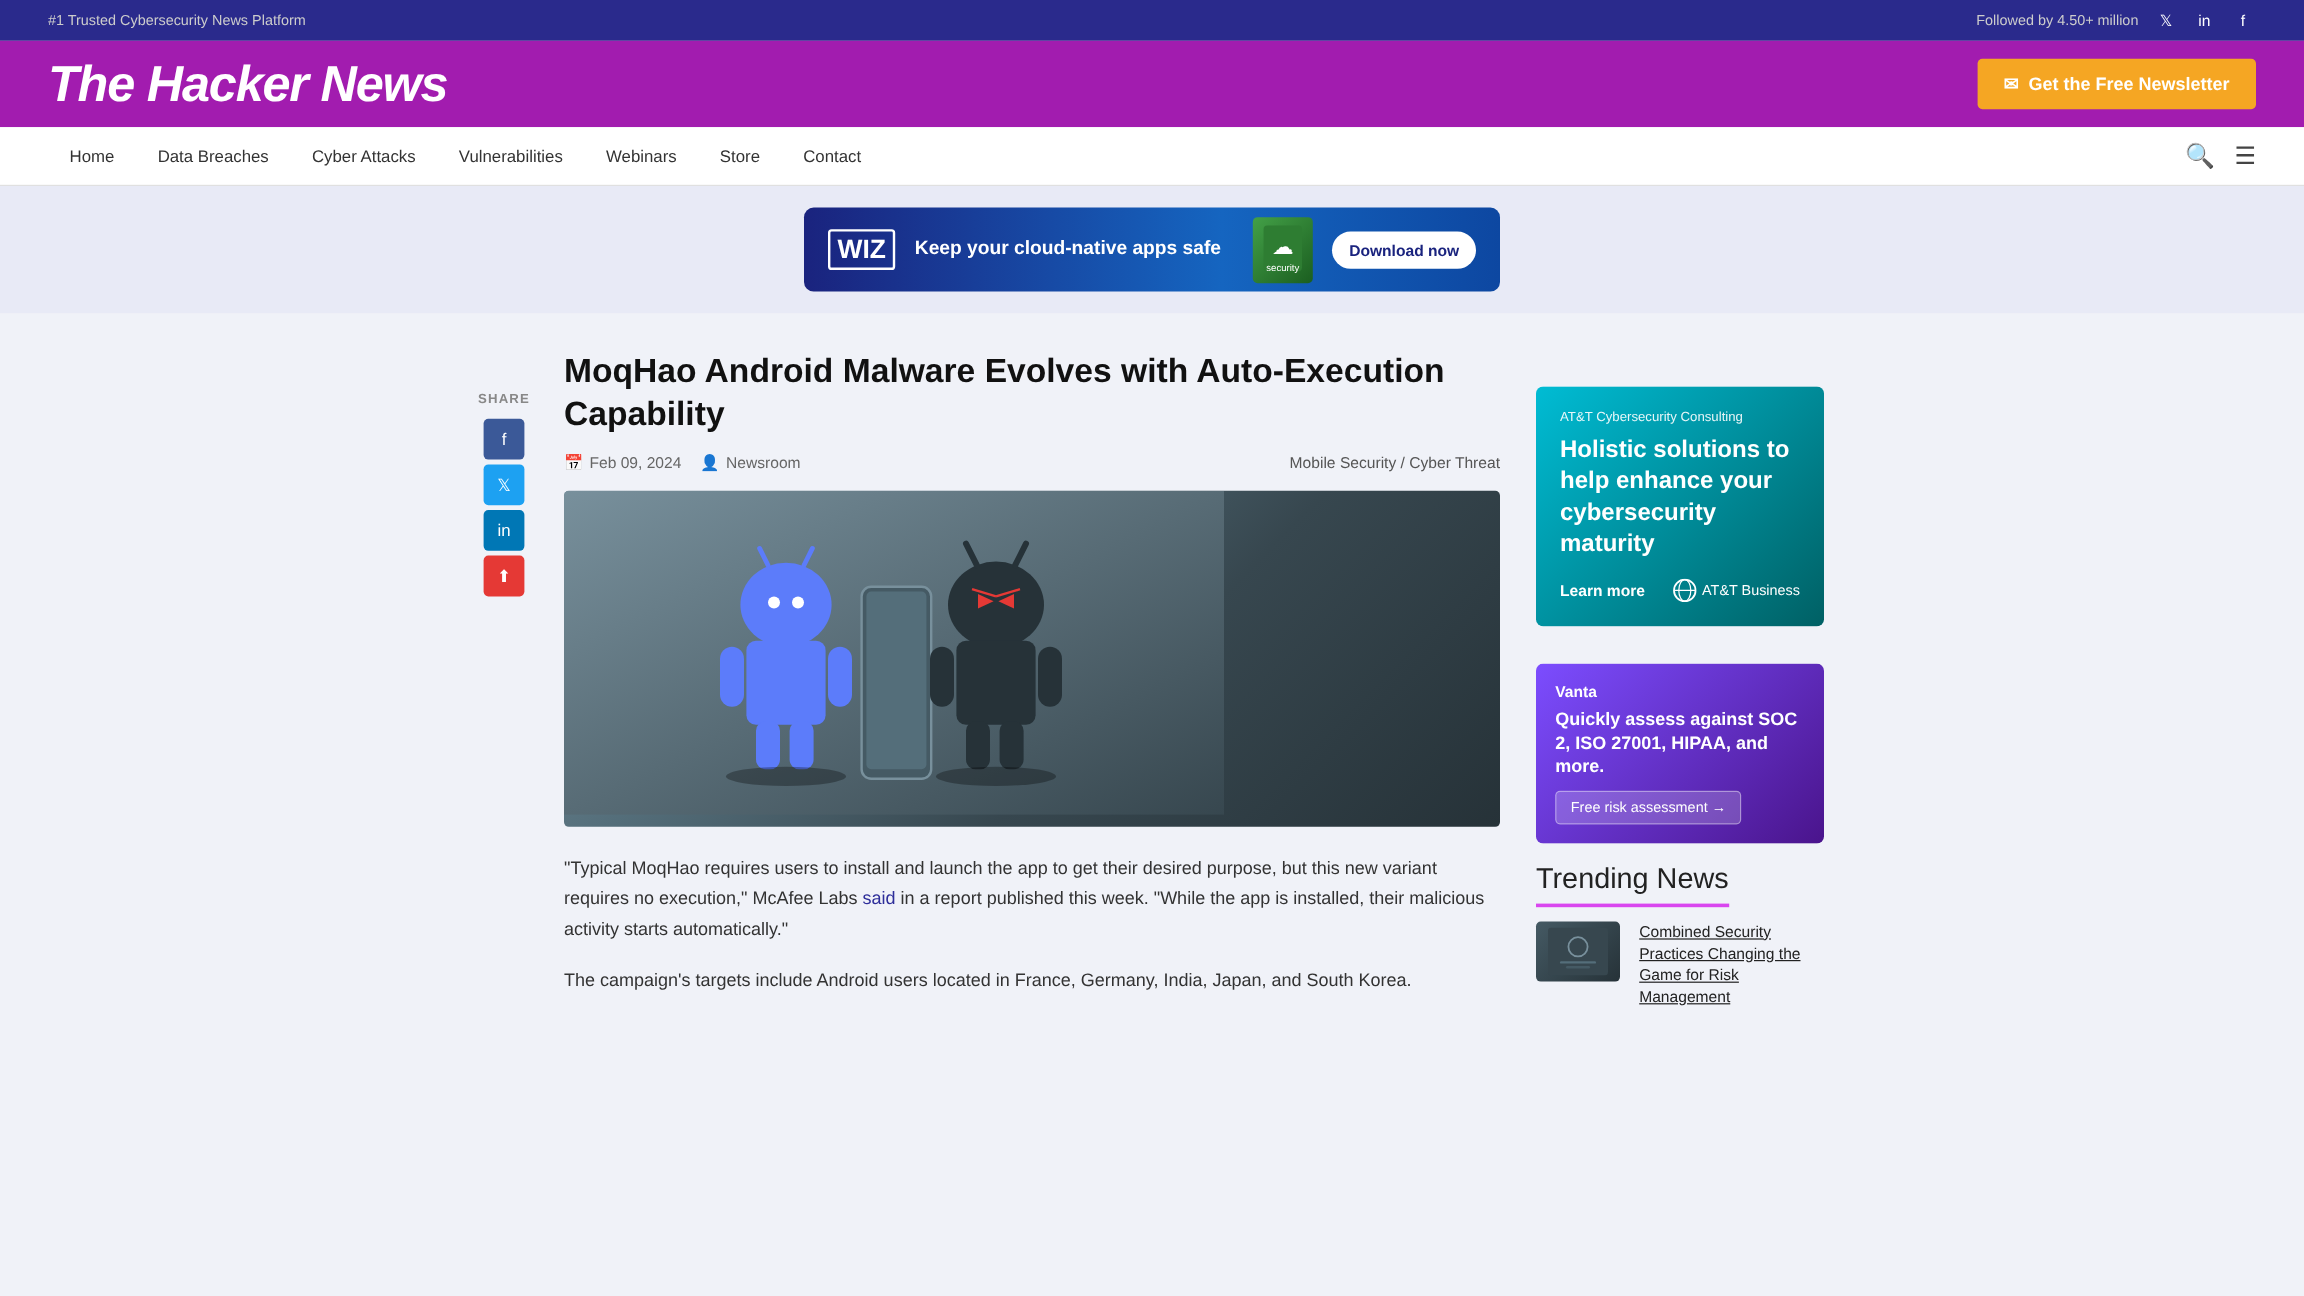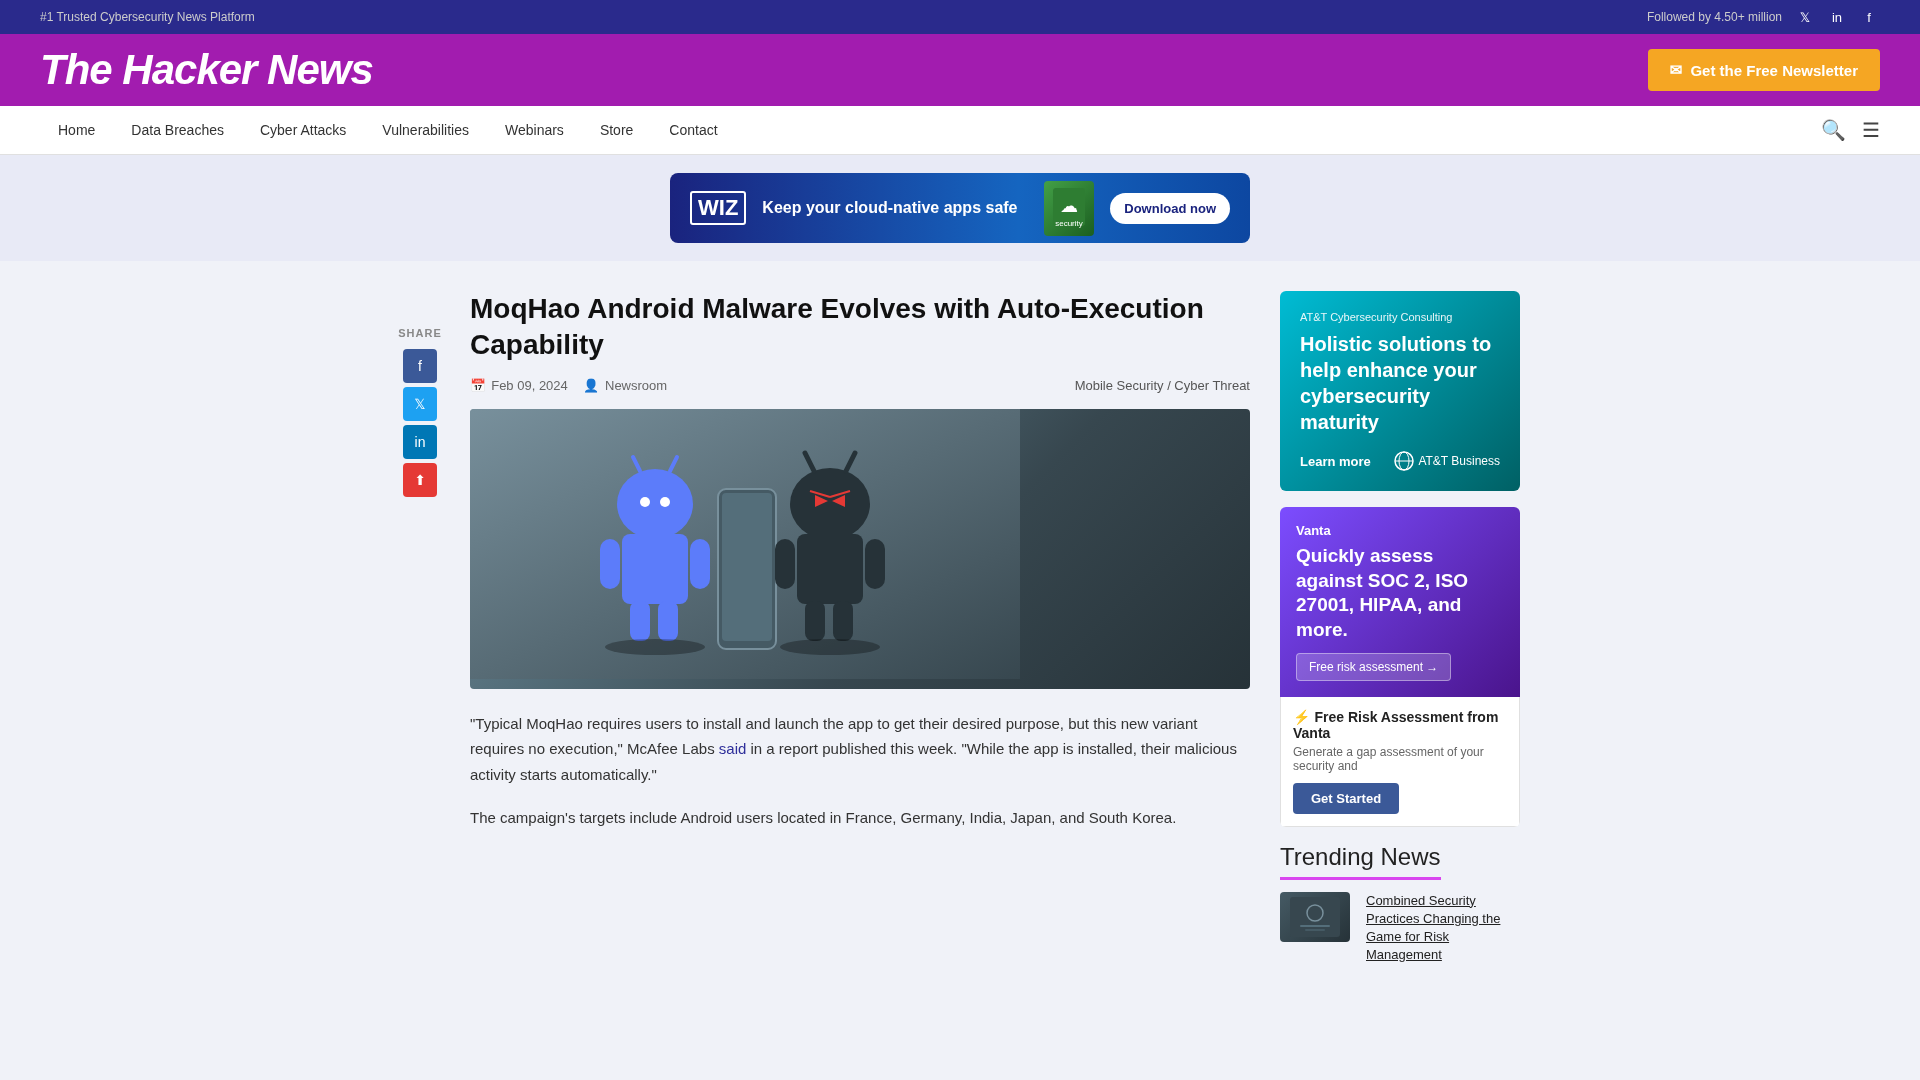--- a/index.html
+++ b/index.html
@@ -197,41 +197,42 @@
 
     
     #right-sidebar {
       width: 240px;
       flex-shrink: 0;
     }
     .sidebar-ad {
       border-radius: 6px;
       overflow: hidden;
       margin-bottom: 16px;
+      margin-top: 31px;
     }
     .att-ad {
       background: linear-gradient(135deg, #00bcd4, #006064);
       padding: 20px;
       color: #fff;
       min-height: 180px;
     }
     .att-ad .att-title { font-size: 11px; margin-bottom: 8px; opacity: 0.9; }
     .att-ad .att-main { font-size: 20px; font-weight: bold; line-height: 1.3; margin-bottom: 16px; }
     .att-ad .att-footer { display: flex; justify-content: space-between; align-items: center; font-size: 13px; }
     .att-ad .att-footer .learn-more { font-weight: bold; }
     .att-logo-box { display: flex; align-items: center; gap: 4px; font-size: 12px; }
 
     .vanta-ad {
       background: linear-gradient(135deg, #7c4dff, #4a148c);
       padding: 16px;
       color: #fff;
       min-height: 100px;
     }
     .vanta-ad .vanta-brand { font-size: 13px; font-weight: bold; margin-bottom: 6px; }
-    .vanta-ad .vanta-text { font-size: 19px; font-weight: bold; line-height: 1.3; margin-bottom: 10px; }
+    .vanta-ad .vanta-text { font-size: 15px; font-weight: bold; line-height: 1.3; margin-bottom: 10px; }
     .vanta-ad .vanta-btn {
       background: rgba(255,255,255,0.2);
       border: 1px solid rgba(255,255,255,0.4);
       color: #fff;
       padding: 6px 12px;
       border-radius: 4px;
       font-size: 12px;
       cursor: pointer;
     }
 
@@ -437,25 +438,20 @@
         </div>
       </div>
     </div>
 
     <div class="sidebar-ad">
       <div class="vanta-ad">
         <div class="vanta-brand">Vanta</div>
         <div class="vanta-text">Quickly assess against SOC 2, ISO 27001, HIPAA, and more.</div>
         <button class="vanta-btn">Free risk assessment →</button>
       </div>
-      <div class="free-risk-section">
-        <div class="free-risk-title">Free Risk Assessment from Vanta</div>
-        <div class="free-risk-desc">Generate a gap assessment of your security and</div>
-        <button class="get-started-btn">Get Started</button>
-      </div>
     </div>
 
     <div id="trending-section">
       <div class="trending-title">Trending News</div>
       <div class="trending-item">
         <div class="trending-thumb">
           <svg width="50" height="40" viewBox="0 0 50 40">
             <rect width="50" height="40" fill="#37474f" rx="3"></rect>
             <circle cx="25" cy="16" r="8" fill="none" stroke="#78909c" stroke-width="1.5"></circle>
             <rect x="10" y="28" width="30" height="2" rx="1" fill="#546e7a"></rect>

